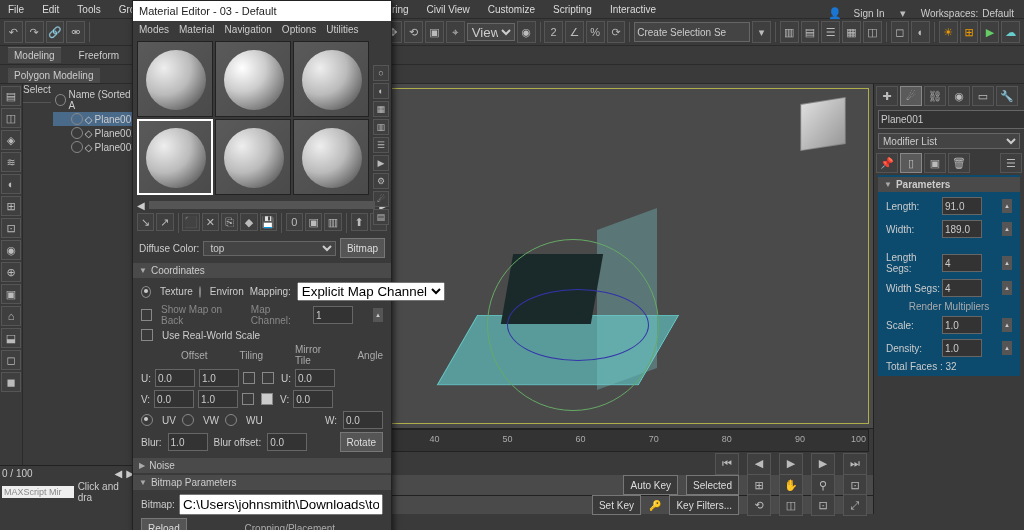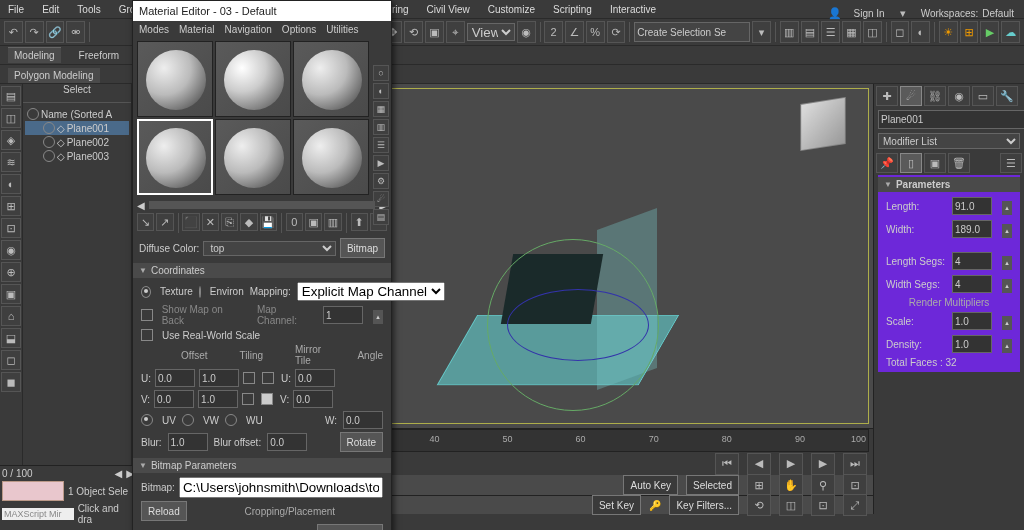--- a/index.html
+++ b/index.html
@@ -13,21 +13,21 @@
 .sep{width:1px;height:20px;background:#555;margin:0 2px}
 .ribbon{height:18px;background:#3a3a3a;display:flex;align-items:center;gap:12px;padding-left:8px;border-bottom:1px solid #2a2a2a}
 .ribbon .tab{color:#ccc;padding:2px 6px}
 .ribbon .tab.act{background:#4a4a4a;border-top:1px solid #666}
 .subrib{height:18px;background:#3a3a3a;display:flex;align-items:flex-end;padding-left:8px;border-bottom:1px solid #2a2a2a}
 .subrib .tab{background:#4a4a4a;padding:2px 6px}
 
 .body{display:flex;height:430px}
 .cmdcol{width:22px;background:#3a3a3a;border-right:1px solid #2a2a2a;display:flex;flex-direction:column;gap:2px;padding-top:2px}
 .cmdcol .tbtn{width:18px;height:18px;margin:0 auto}
-.leftpanel{width:108px;background:#3a3a3a;border-right:1px solid #2a2a2a;display:flex;flex-direction:column}
+.leftpanel{width:108px;background:#3a3a3a;border-right:1px solid #2a2a2a;display:flex;flex-direction:row}
 .leftpanel .hdr{height:18px;text-align:center;background:#3a3a3a;border-bottom:1px solid #555}
 .scene{flex:1;background:#3a3a3a;padding:4px 2px}
 .scene .hd{background:#3a3a3a;color:#ccc;padding:1px 2px;display:flex;align-items:center;gap:2px}
 .scene .itm{padding:1px 2px 1px 18px;display:flex;align-items:center;gap:2px}
 .scene .itm.sel{background:#4a6a8a}
 .eye{width:10px;height:10px;border:1px solid #888;border-radius:50%;display:inline-block}
 .thumbbar{height:40px;background:#2e2e2e;border-top:1px solid #555;display:flex;align-items:center;padding:0 4px}
 
 .matwin{position:absolute;left:132px;top:0;width:258px;height:540px;background:#3a3a3a;border:1px solid #222;box-shadow:2px 2px 6px rgba(0,0,0,.6);z-index:50}
 .matwin .title{height:20px;background:#fff;color:#222;display:flex;align-items:center;padding:0 6px;font-size:11px}
@@ -42,21 +42,21 @@
 .slotscroll .track{flex:1;height:8px;background:#555;margin:0 4px;position:relative}
 .mtool{height:20px;display:flex;gap:2px;padding:2px 4px}
 .mtool .tbtn{width:16px;height:16px}
 .prm{padding:3px 6px}
 .prm label{color:#ccc}
 .prm select,.prm input[type=text]{background:#444;border:1px solid #666;color:#ccc;height:15px;font-size:10px;padding:0 2px}
 .rollhd{background:#4a4a4a;padding:2px 6px;margin-top:2px;display:flex;align-items:center;gap:4px}
 .rollhd::before{content:"▼";font-size:8px;color:#aaa}
 .rollhd.closed::before{content:"▶"}
 .rollbody{padding:4px 8px;display:flex;flex-direction:column;gap:3px}
-.spin{display:flex;align-items:flex-end;gap:10px}
+.spin{display:flex;align-items:center;gap:20px}
 .spin input{width:34px;background:#333;border:1px solid #666;color:#ccc;height:14px;font-size:10px;text-align:left;padding-left:2px}
 .spin .ar{width:10px;height:14px;background:#555;display:flex;align-items:center;justify-content:center;font-size:7px;color:#ccc}
 .btn{background:#555;border:1px solid #777;color:#ddd;padding:1px 6px;height:16px;display:inline-flex;align-items:center}
 .radio{width:10px;height:10px;border:1px solid #888;border-radius:50%;display:inline-block;margin-right:3px;vertical-align:middle}
 .radio.on::after{content:"";display:block;width:4px;height:4px;background:#ccc;border-radius:50%;margin:2px}
 .chk{width:10px;height:10px;border:1px solid #888;display:inline-block;margin-right:3px;vertical-align:middle}
 
 .viewport{flex:1;background:#4a4a4a;position:relative;display:flex;flex-direction:column}
 .vp3d{flex:1;background:#4a4a4a;position:relative;margin:4px;border:1px solid #aeae4a}
 .vpgrid{position:absolute;inset:0;background:#4a4a4a}
@@ -75,21 +75,21 @@
 .coord input{width:42px;background:#333;border:1px solid #666;color:#ccc;height:14px;font-size:10px}
 
 .rightpanel{width:150px;background:#3a3a3a;border-left:1px solid #222;display:flex;flex-direction:column}
 .rtabs{height:20px;display:flex;gap:2px;padding:2px}
 .rtabs .tbtn{width:20px;height:18px}
 .rtabs .tbtn.act{background:#5a5a5a;border-color:#888}
 .rname{padding:2px 4px}
 .rname input{width:100%;background:#333;border:1px solid #666;color:#ccc;height:15px;font-size:10px}
 .rlist{height:70px;background:#2e2e2e;border:1px solid #555;margin:2px 4px}
 .rlist .sel{background:#4a6a9a;color:#fff;padding:1px 4px}
-.rroll{margin:2px 4px;background:#6d28d9}
+.rroll{margin:2px 4px;background:#0c4a6e}
 .prmrow{display:flex;align-items:center;justify-content:space-between;padding:1px 0}
 .signin{position:absolute;right:10px;top:2px;display:flex;align-items:center;gap:6px;color:#ccc;font-size:10px}
 .signin .ws{display:flex;align-items:center;gap:4px}
 .watermark{position:absolute;right:40px;bottom:40px;color:rgba(255,255,255,.25);font-size:16px;pointer-events:none}
 .bottombar{position:absolute;left:0;bottom:0;width:132px;height:60px;background:#3a3a3a;border-top:1px solid #222;display:flex;flex-direction:column;padding:2px;gap:2px}
 .maxscript{background:#eee;color:#888;font-size:9px;padding:1px 2px;width:70px}
 .pink{width:60px;height:18px;background:#e9c7cd;border:1px solid #b98}
 </style>
 </head>
 <body>
@@ -359,24 +359,20 @@
 </div>
 
 <div class="bottombar">
   <div style="display:flex;gap:4px;align-items:center">
     <span>0 / 100</span>
     <span style="flex:1"></span>
       <span>◀</span>
       <span>▶</span>
   </div>
   <div style="display:flex;gap:4px;align-items:center">
-    <div class="pink"></div>
-    <span>1 Object Sele</span>
-  </div>
-  <div style="display:flex;gap:4px;align-items:center">
     <div class="maxscript">MAXScript Mir</div>
     <span>Click and dra</span>
   </div>
 </div>
 
 <div class="matwin">
   <div class="title">Material Editor - 03 - Default</div>
   <div class="menu">
     <span>Modes</span>
     <span>Material</span>
@@ -527,20 +523,23 @@
         </div>
       <span>Blur offset:</span>
         <div class="spin">
           <input value="0.0" style="">
         </div>
       <span style="flex:1"></span>
       <span class="btn">Rotate</span>
     </div>
   </div>
 
+  <div class="rollhd closed">
+      <span>Noise</span>
+    </div>
 
   <div class="rollhd">
       <span>Bitmap Parameters</span>
     </div>
   <div class="rollbody">
     <div class="row" style="gap:4px">
       <span>Bitmap:</span>
       <input type="text" style="flex: 1 1 0%;" value="C:\Users\johnsmith\Downloads\top view.jpg">
     </div>
     <div class="row" style="gap:10px">

